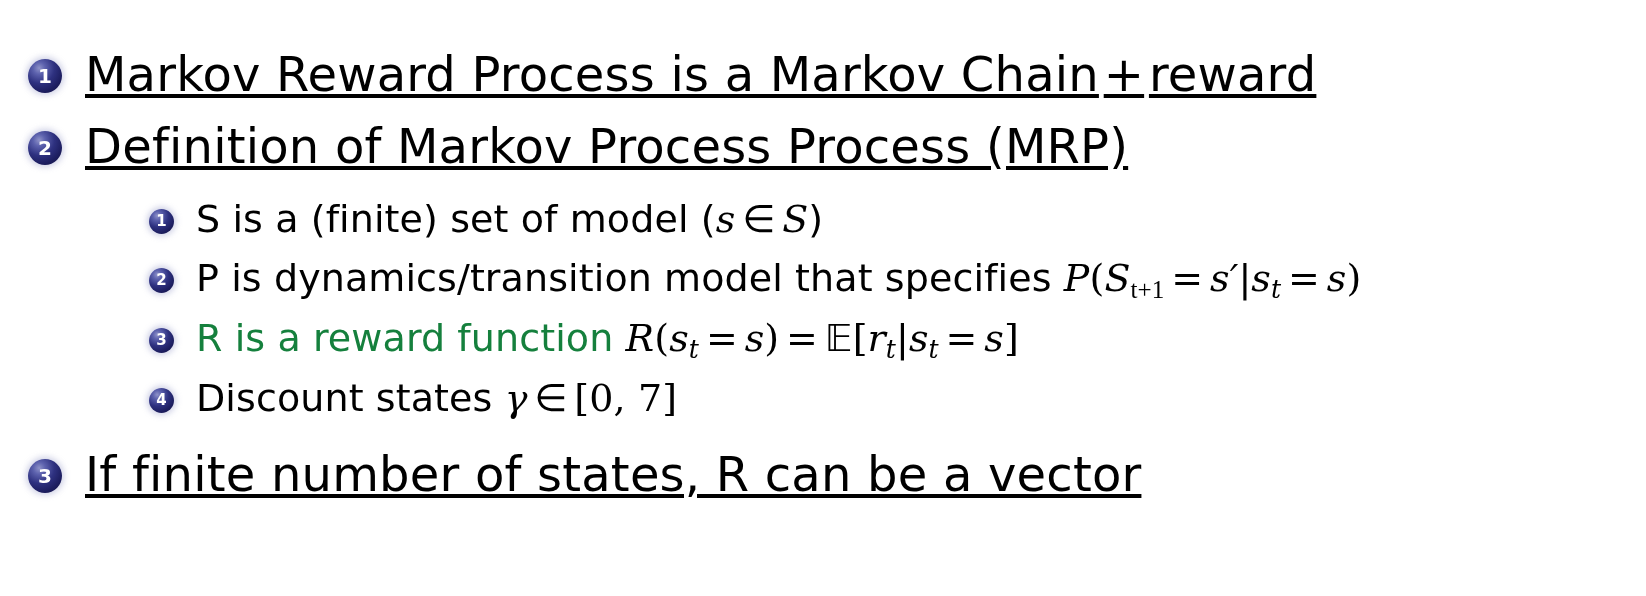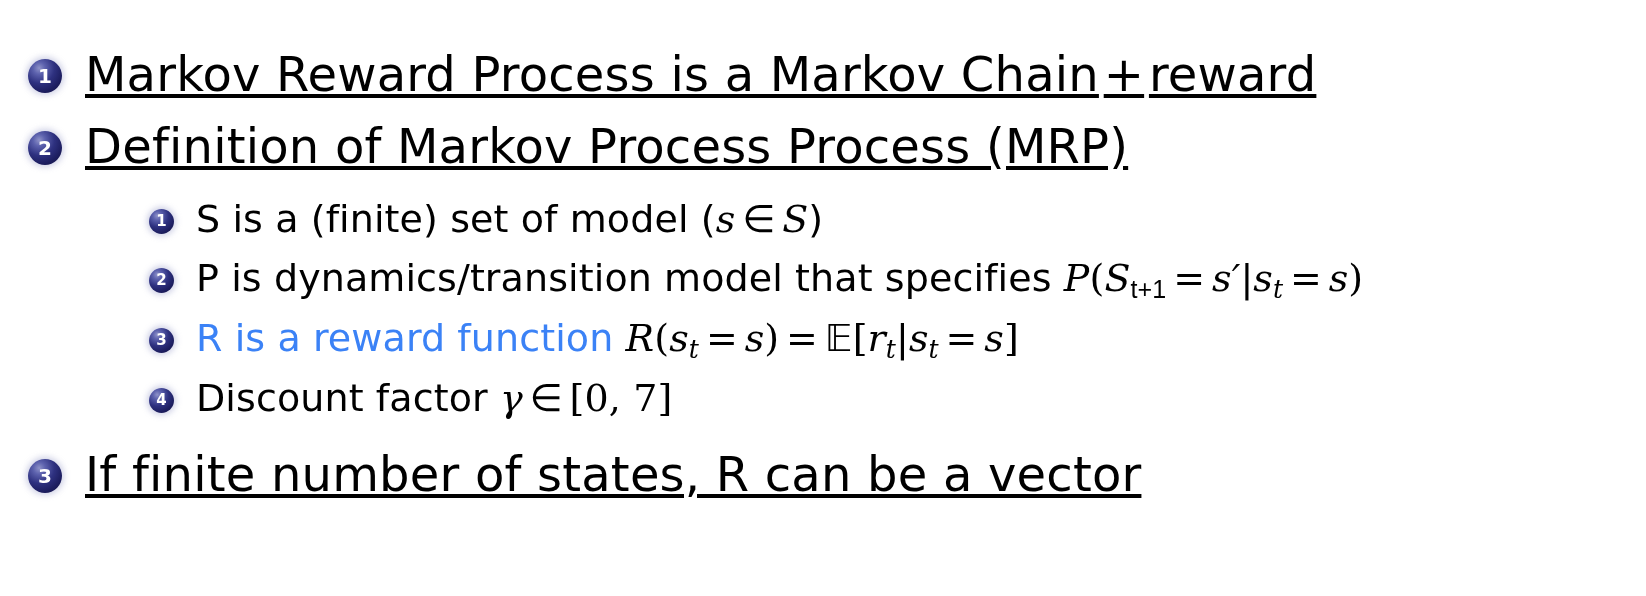--- a/index.html
+++ b/index.html
@@ -127,36 +127,36 @@
   }
   .sub {
     font-size: 0.66em;
     vertical-align: -0.28em;
     font-family: "DejaVu Serif", serif;
     font-style: italic;
   }
   .subup {
     font-size: 0.66em;
     vertical-align: -0.28em;
-    font-family: Liberation Sans, sans-serif;
+    font-family: Liberation Serif, serif;
     font-style: normal;
   }
   .bb {
     font-family: "DejaVu Sans", sans-serif;
     font-style: normal;
   }
   .prime {
     font-family: "DejaVu Serif", serif;
     font-style: italic;
   }
   .greek {
     font-family: "DejaVu Serif", serif;
     font-style: italic;
   }
-  .redtext { color: #3b82f6; }
+  .redtext { color: #15803d; }
   .plus {
     font-family: "DejaVu Sans", sans-serif;
     padding: 0 0.10em;
   }
 </style>
 </head>
 <body>
 
 <div class="slide">
   <div class="outline">
@@ -181,21 +181,21 @@
       <span class="txt"><span>P is dynamics/transition model that specifies</span><span>&nbsp;</span><span class="math">P</span><span class="mathup">(</span><span class="math">S</span><span class="subup">t+1</span><span class="op">=</span><span class="math">s</span><span class="prime">′</span><span class="opnarrow">|</span><span class="math">s</span><span class="sub">t</span><span class="op">=</span><span class="math">s</span><span class="mathup">)</span></span>
     </div>
 
     <div class="item lvl2 r5">
       <span class="ball">3</span>
       <span class="txt"><span class="redtext">R is a reward function</span><span>&nbsp;</span><span class="math">R</span><span class="mathup">(</span><span class="math">s</span><span class="sub">t</span><span class="op">=</span><span class="math">s</span><span class="mathup">)</span><span class="op">=</span><span class="bb">𝔼</span><span class="mathup">[</span><span class="math">r</span><span class="sub">t</span><span class="opnarrow">|</span><span class="math">s</span><span class="sub">t</span><span class="op">=</span><span class="math">s</span><span class="mathup">]</span></span>
     </div>
 
     <div class="item lvl2 r6">
       <span class="ball">4</span>
-      <span class="txt"><span>Discount factor</span><span>&nbsp;</span><span class="greek">γ</span><span class="op">∈</span><span class="mathup">[0, 7]</span></span>
+      <span class="txt"><span>Discount states</span><span>&nbsp;</span><span class="greek">γ</span><span class="op">∈</span><span class="mathup">[0, 7]</span></span>
     </div>
 
     <div class="item lvl1 r7">
       <span class="ball">3</span>
       <span class="txt">If finite number of states, R can be a vector</span>
     </div>
 
   </div>
 </div>
 

